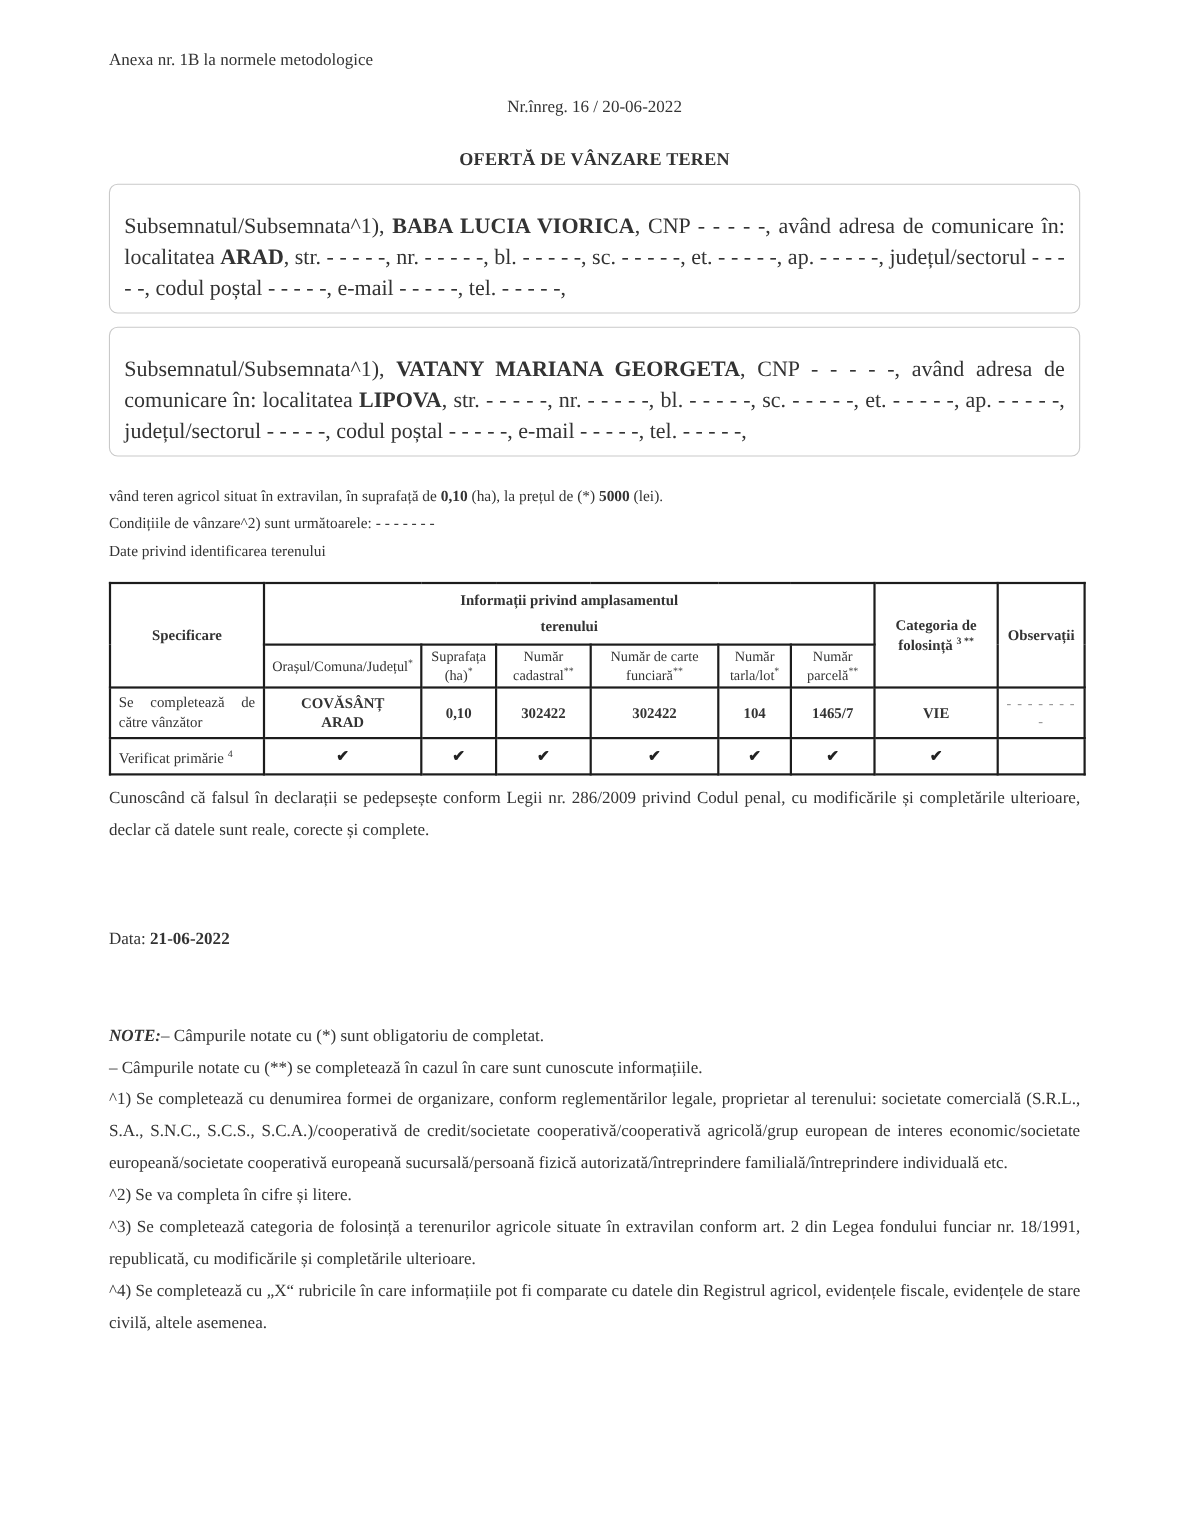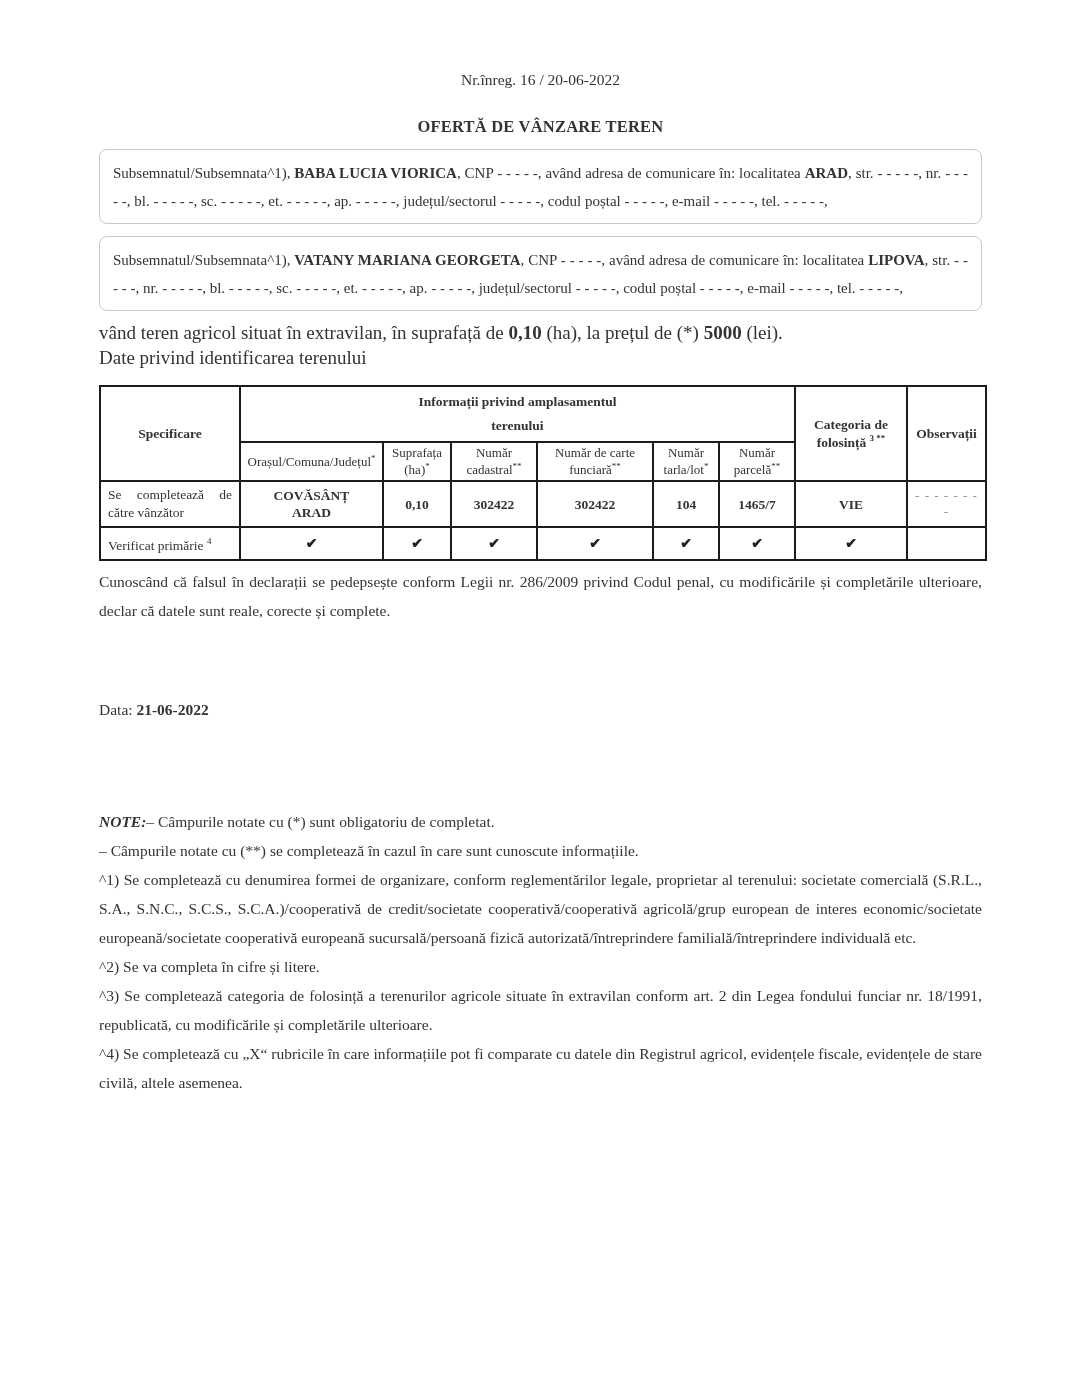--- a/index.html
+++ b/index.html
@@ -12,29 +12,29 @@
   }
   .page { padding: 46px 97px 40px 99px; }
 
   .annex-note { font-size: 15.5px; }
   .reg-number { font-size: 15.5px; text-align: center; margin-top: 25px; }
   .doc-title { font-size: 16.5px; font-weight: bold; text-align: center; margin-top: 28px; letter-spacing: 0.2px; }
 
   .seller-box {
     border: 1px solid #c9c9c9;
     border-radius: 8px;
-    padding: 9px 13px 8px 13px;
+    padding: 24px 13px 8px 13px;
     margin-top: 12px;
-    font-size: 15px;
+    font-size: 20px;
     line-height: 28px;
     text-align: justify;
   }
   .seller-box .b { font-weight: bold; }
 
-  .sale-section { margin-top: 9px; font-size: 19px; line-height: 25px; }
+  .sale-section { margin-top: 24px; font-size: 14px; line-height: 25px; }
   .sale-section .b { font-weight: bold; }
   .sale-line, .conditions-line, .land-id-line { margin: 0; }
 
   table.land-table {
     border-collapse: collapse;
     table-layout: fixed;
     width: 886px;
     margin-top: 15px;
   }
   .land-table th, .land-table td {
@@ -65,44 +65,46 @@
   .declaration {
     margin-top: 6px;
     font-size: 15.5px;
     line-height: 29px;
     text-align: justify;
   }
 
   .date-line { margin-top: 76px; font-size: 15.5px; }
   .date-line .b { font-weight: bold; text-align: right; }
 
-  .notes { margin-top: 88px; font-size: 15.5px; line-height: 29px; }
+  .notes { margin-top: 64px; font-size: 15.5px; line-height: 29px; }
   .notes p { margin: 0; text-align: justify; }
   .note-label { font-weight: bold; font-style: italic; }
 </style>
 </head>
 <body>
 
 <div class="page">
 
+  <div class="annex-note">Anexa nr. 1B la normele metodologice</div>
 
   <div class="reg-number">Nr.înreg. 16 / 20-06-2022</div>
 
   <div class="doc-title">OFERTĂ DE VÂNZARE TEREN</div>
 
   <div class="seller-box">
     <span>Subsemnatul/Subsemnata^1), </span><span class="b">BABA LUCIA VIORICA</span><span>, CNP - - - - -, având adresa de comunicare în: localitatea </span><span class="b">ARAD</span><span>, str. - - - - -, nr. - - - - -, bl. - - - - -, sc. - - - - -, et. - - - - -, ap. - - - - -, județul/sectorul - - - - -, codul poștal - - - - -, e-mail - - - - -, tel. - - - - -,</span>
   </div>
 
   <div class="seller-box">
     <span>Subsemnatul/Subsemnata^1), </span><span class="b">VATANY MARIANA GEORGETA</span><span>, CNP - - - - -, având adresa de comunicare în: </span><span>localitatea </span><span class="b">LIPOVA</span><span>, str. - - - - -, nr. - - - - -, bl. - - - - -, sc. - - - - -, et. - - - - -, ap. - - - - -, județul/sectorul - - - - -, codul poștal - - - - -, e-mail - - - - -, tel. - - - - -,</span>
   </div>
 
   <div class="sale-section">
     <p class="sale-line"><span>vând teren agricol situat în extravilan, în suprafață de </span><span class="b">0,10</span><span> (ha), la prețul de (*) </span><span class="b">5000</span><span> (lei).</span></p>
+    <p class="conditions-line">Condițiile de vânzare^2) sunt următoarele: - - - - - - -</p>
     <p class="land-id-line">Date privind identificarea terenului</p>
   </div>
 
   <table class="land-table">
     <colgroup>
       <col style="width:140px">
         <col style="width:143px">
         <col style="width:68px">
         <col style="width:86px">
         <col style="width:116px">

